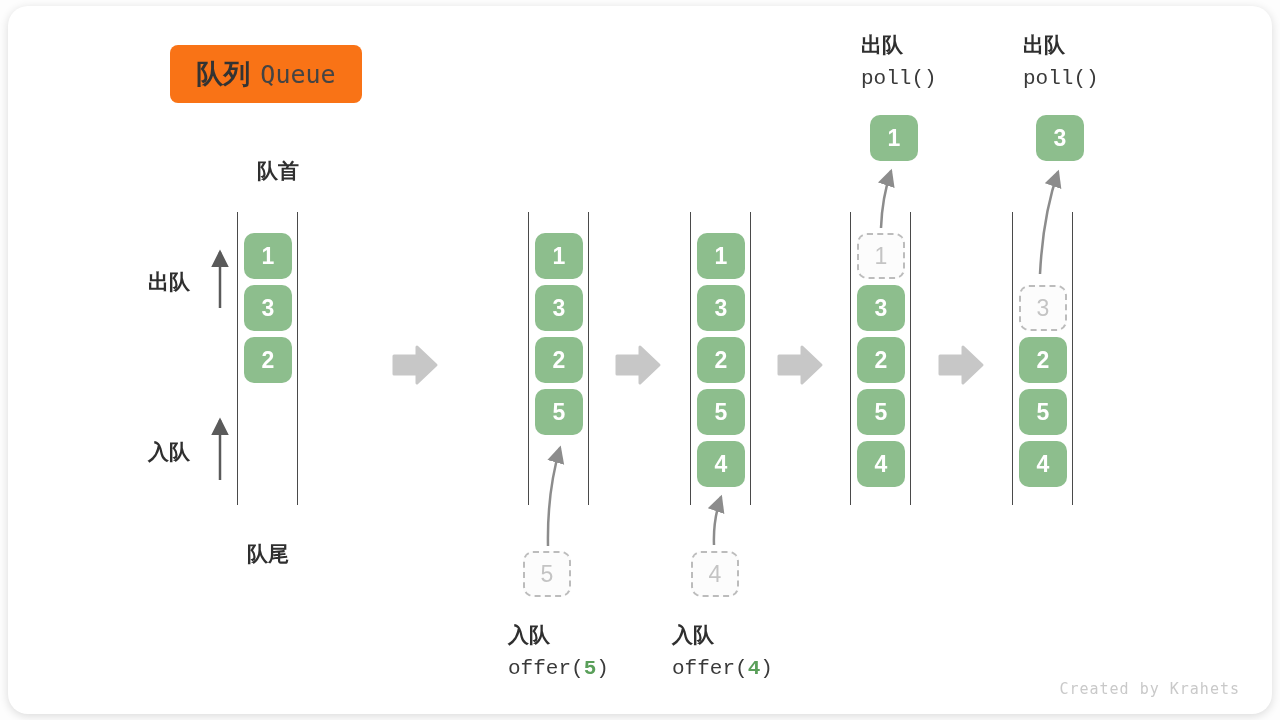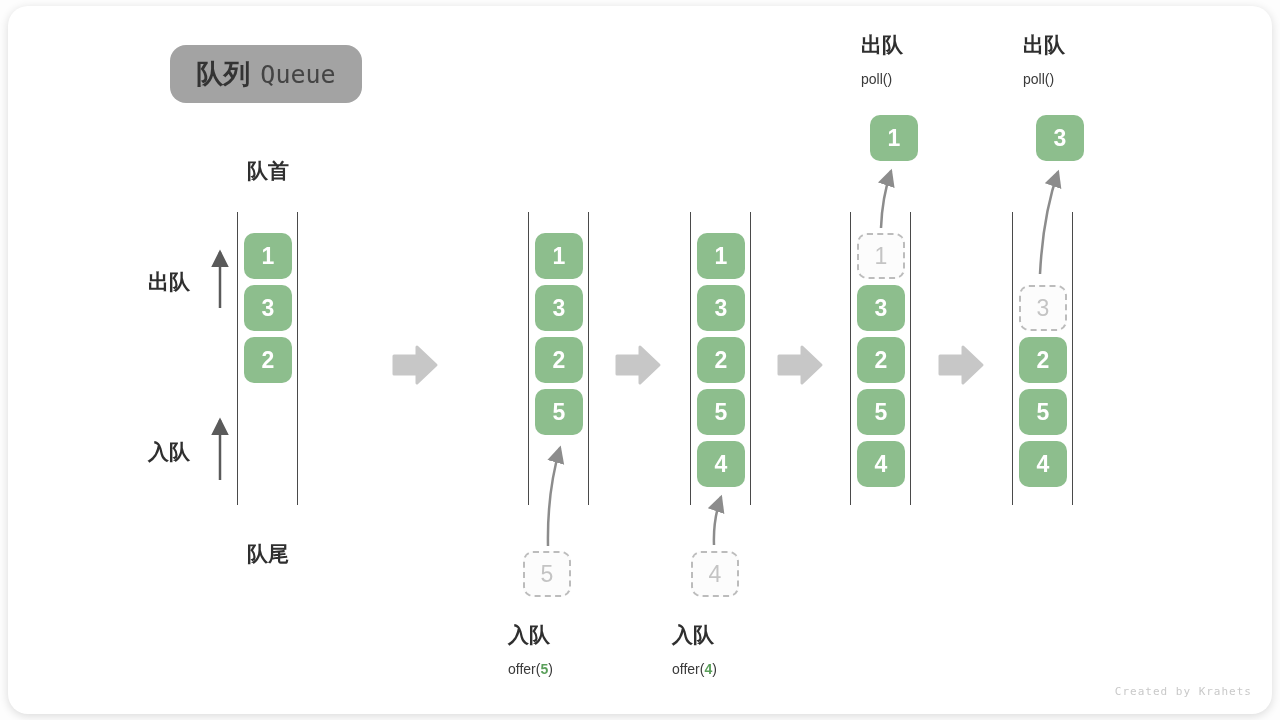--- a/index.html
+++ b/index.html
@@ -5,41 +5,41 @@
   * { margin:0; padding:0; box-sizing:border-box; }
   html,body { width:1280px; height:720px; background:#fdfdfd; overflow:hidden;
               font-family:"Liberation Sans","DejaVu Sans",sans-serif; }
   .canvas { position:relative; width:1280px; height:720px; }
   .card { position:absolute; left:8px; top:6px; right:8px; bottom:6px;
           background:#ffffff; border-radius:20px;
           box-shadow:0 2px 10px rgba(0,0,0,0.14); }
   svg.overlay { position:absolute; left:0; top:0; width:1280px; height:720px; pointer-events:none; }
 
   .title-box { position:absolute; left:170px; top:45px; width:192px; height:58px;
-               background:#a3a3a3; border-radius:16px; display:flex; align-items:center;
+               background:#f97316; border-radius:8px; display:flex; align-items:center;
                justify-content:center; gap:10px; }
   .title-zh { font-size:27px; font-weight:700; color:#333; }
   .title-en { font-size:25px; color:#444; font-family:"DejaVu Sans Mono",monospace;text-align:right; }
 
   .side-label { position:absolute; font-size:21px; font-weight:700; color:#2f2f2f; }
 
   .col-lines { position:absolute; top:212px; height:293px; width:61px;
                border-left:1.5px solid #4a4a4a; border-right:1.5px solid #4a4a4a; }
 
   .qbox { position:absolute; width:48px; height:46px; border-radius:10px;
           background:#8dbe8d; color:#fff; font-size:23px; font-weight:700;
           display:flex; align-items:center; justify-content:center; }
   .qbox.ghost { background:#fcfcfc; border:2px dashed #bcbcbc; color:#c4c4c4; font-weight:400; }
 
   .caption { position:absolute; line-height:34px; }
   .caption .zh { font-size:21px; font-weight:700; color:#2f2f2f; display:block; }
-  .caption .code { font-size:14px; color:#3a3a3a; font-family:Liberation Sans, sans-serif; display:block; }
+  .caption .code { font-size:21px; color:#3a3a3a; font-family:Liberation Mono, monospace; display:block; }
   .caption .arg { color:#5a9f5a; font-weight:700; }
 
-  .watermark { position:absolute; right:28px; bottom:22px; font-size:11px;
+  .watermark { position:absolute; right:40px; bottom:22px; font-size:15px;
                letter-spacing:1px; color:#c9c9c9; font-family:"DejaVu Sans Mono",monospace; }
 </style>
 </head>
 <body>
 
 <div class="canvas">
   <div class="card"></div>
 
   <svg class="overlay" viewBox="0 0 1280 720">
     <defs>
@@ -65,21 +65,21 @@
     <path d="M 714,545 Q 713,520 721,497" fill="none" stroke="#8c8c8c" stroke-width="2.5" marker-end="url(#ah-gray)"></path>
     <path d="M 881,228 Q 882,198 891,171" fill="none" stroke="#8c8c8c" stroke-width="2.5" marker-end="url(#ah-gray)"></path>
     <path d="M 1040,274 Q 1043,215 1058,172" fill="none" stroke="#8c8c8c" stroke-width="2.5" marker-end="url(#ah-gray)"></path>
   </svg>
 
   <div class="title-box">
     <span class="title-zh">队列</span>
     <span class="title-en">Queue</span>
   </div>
 
-  <div class="side-label" style="left:237px;top:157px;width:62px;text-align:center;">队首</div>
+  <div class="side-label" style="left:237px;top:157px;width:62px;text-align:right;">队首</div>
   <div class="side-label" style="left:237px;top:540px;width:62px;text-align:center;">队尾</div>
   <div class="side-label" style="left:148px;top:268px;">出队</div>
   <div class="side-label" style="left:148px;top:438px;">入队</div>
 
   <div class="col-lines" style="left:237px;"></div>
   <div class="qbox" style="left:244px;top:233px;">1</div>
   <div class="qbox" style="left:244px;top:285px;">3</div>
   <div class="qbox" style="left:244px;top:337px;">2</div>
 
   <div class="col-lines" style="left:528px;"></div>

